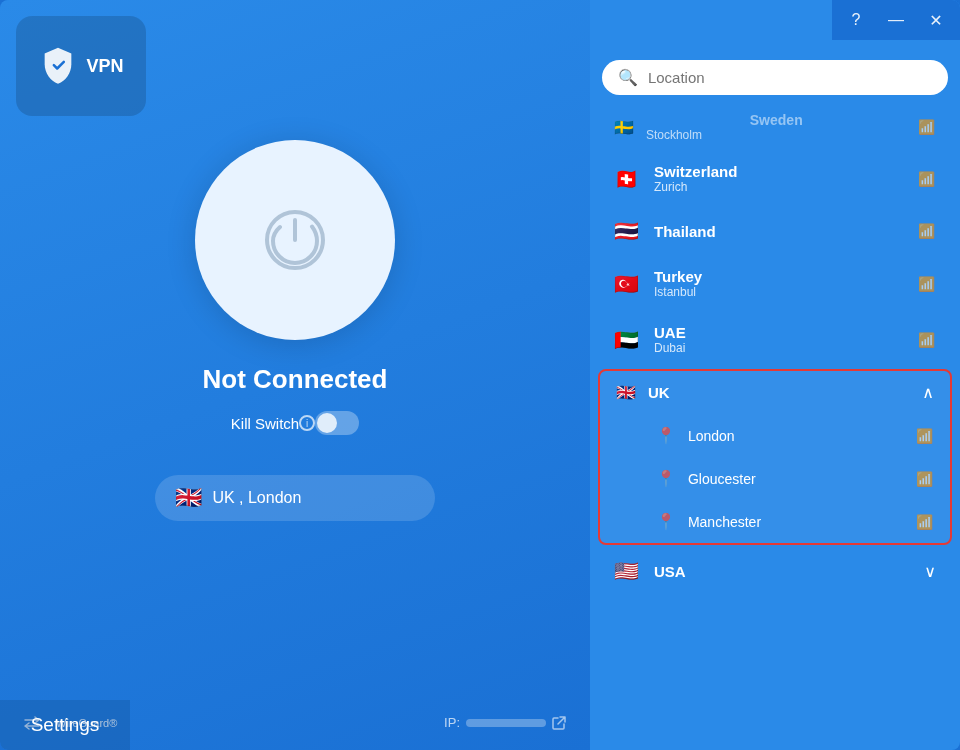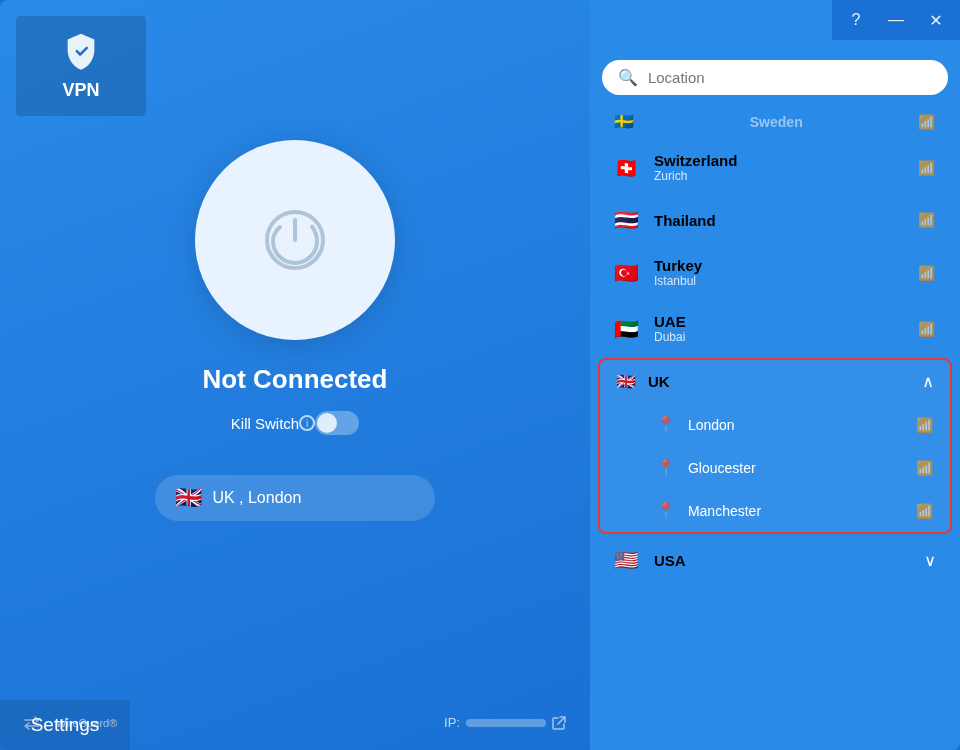--- a/index.html
+++ b/index.html
@@ -66,25 +66,25 @@
       background: linear-gradient(160deg, #2a8ae8 0%, #1a70d4 100%);
       position: relative;
     }
 
     
     .logo-area {
       position: absolute;
       top: 16px;
       left: 16px;
       background: rgba(0,0,0,0.15);
-      border-radius: 4px;
+      border-radius: 16px;
       width: 130px;
       height: 100px;
       display: flex;
-      flex-direction: column;
+      flex-direction: row;
       align-items: center;
       justify-content: center;
       gap: 8px;
     }
     .logo-icon {
       width: 40px;
       height: 40px;
     }
     .logo-label {
       color: white;
@@ -301,21 +301,21 @@
       gap: 12px;
     }
     .location-item .flag {
       font-size: 20px;
       min-width: 28px;
     }
     .location-info {
       flex: 1;
     }
     .country-name {
-      color: #000000;
+      color: #ffffff;
       font-size: 15px;
       font-weight: 600;
     }
     .city-name {
       color: rgba(255,255,255,0.8);
       font-size: 12px;
     }
     .signal-icon {
       color: rgba(255,255,255,0.6);
       font-size: 14px;
@@ -460,20 +460,21 @@
         <span class="search-icon">🔍</span>
         <input class="search-input" type="text" placeholder="Location" style="">
       </div>
 
       <div class="location-list">
 
         <div class="sweden-partial">
           <span class="flag">🇸🇪</span>
           <div class="sweden-info">
             <div class="sweden-country">Sweden</div>
+            <div class="sweden-city">Stockholm</div>
           </div>
           <span class="signal-icon">📶</span>
         </div>
 
         <div class="location-item">
           <span class="flag">🇨🇭</span>
           <div class="location-info">
             <div class="country-name">Switzerland</div>
             <div class="city-name">Zurich</div>
           </div>

